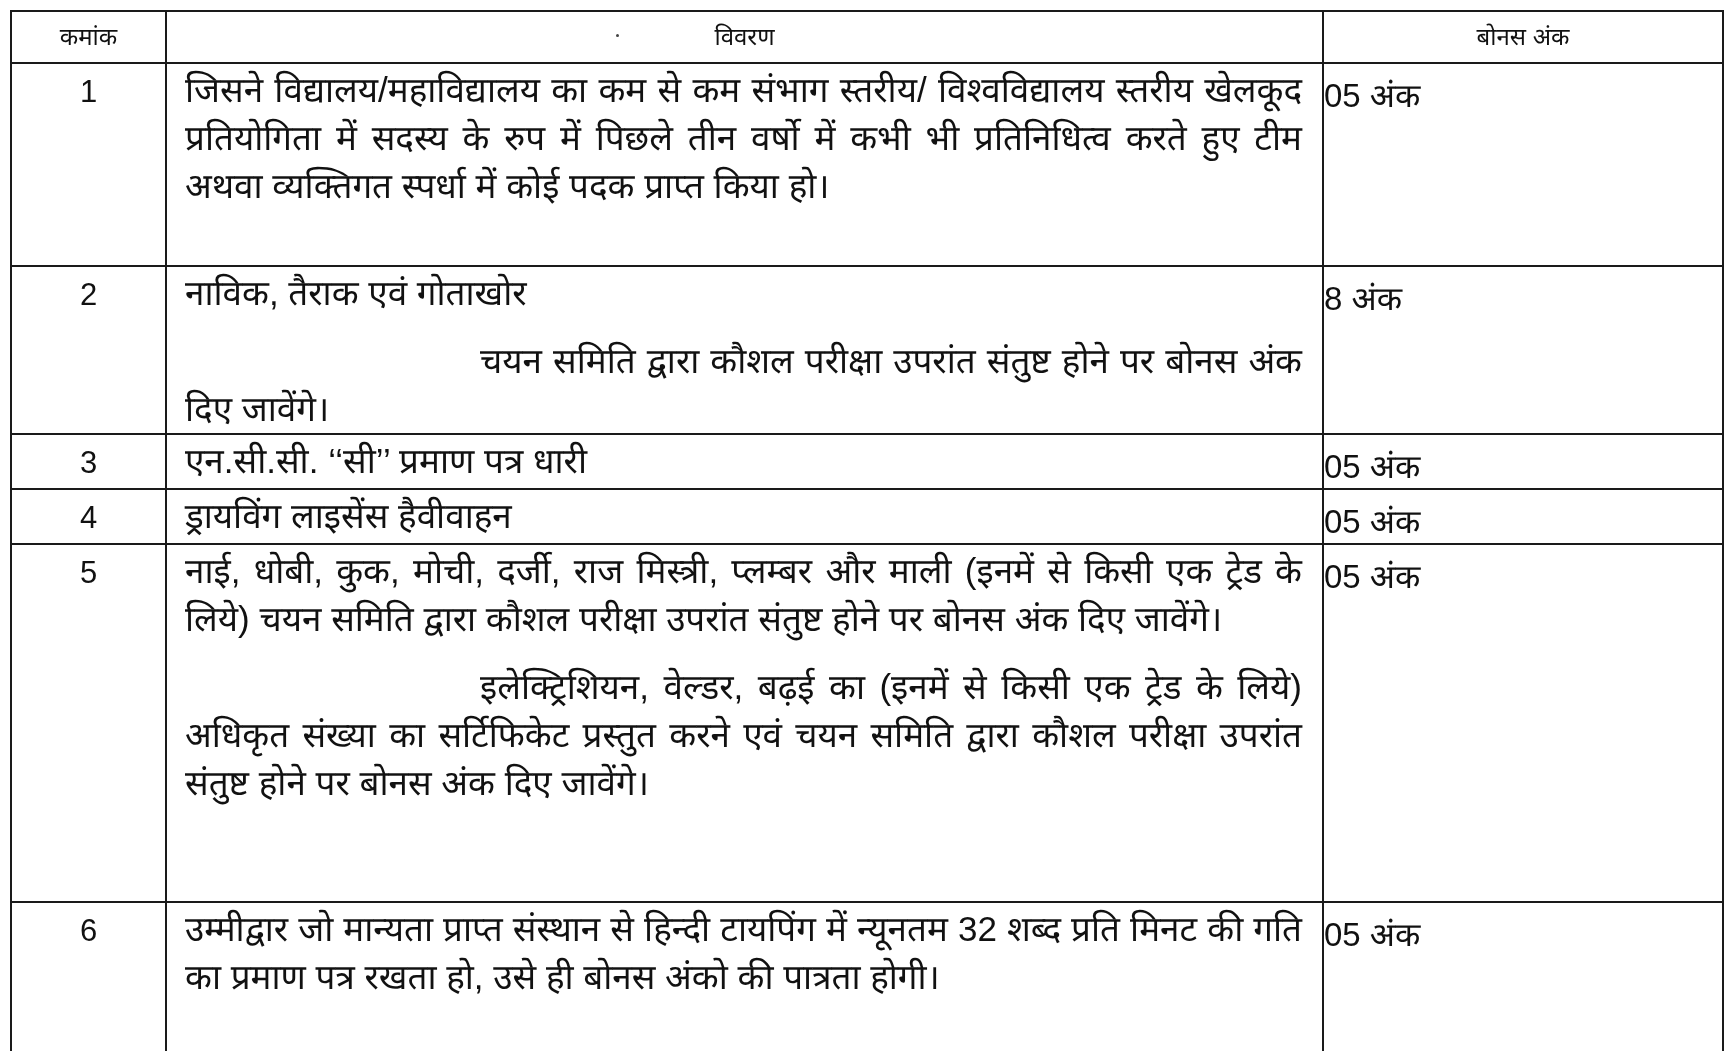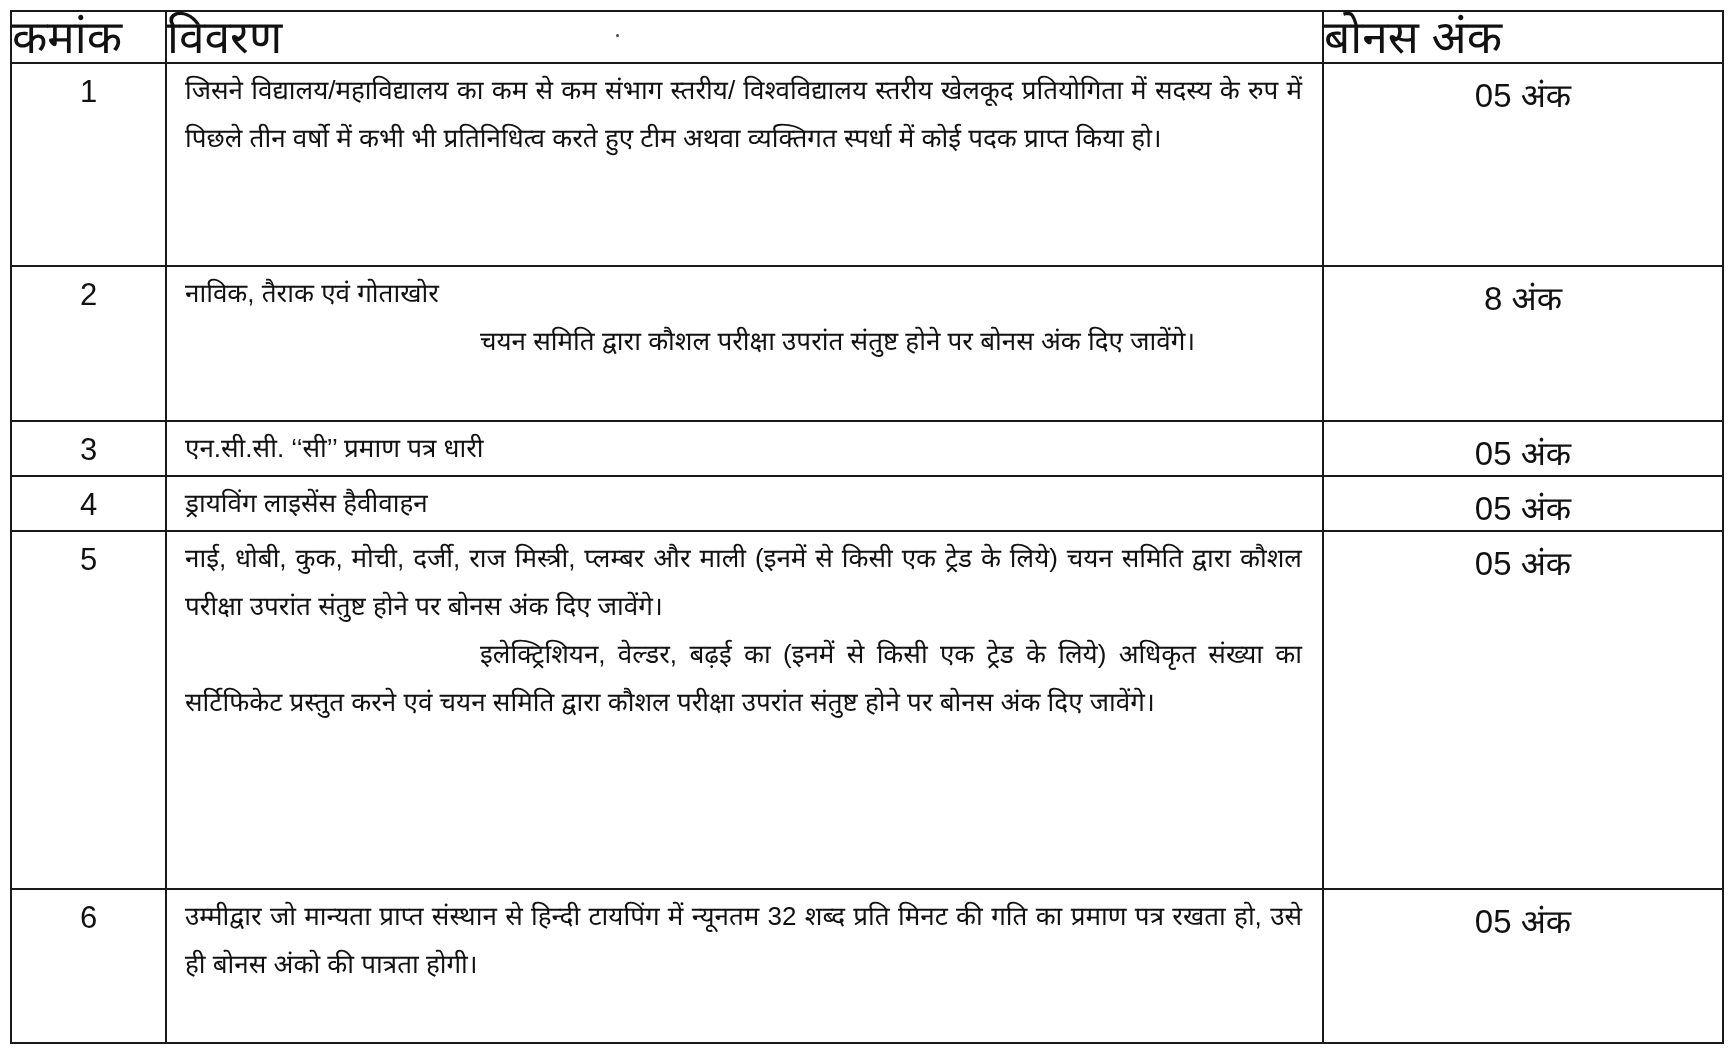--- a/index.html
+++ b/index.html
@@ -27,43 +27,43 @@
       border: 2px solid #1a1a1a;
       vertical-align: top;
       padding: 0;
       font-weight: normal;
     }
     .col-num { width: 155px; }
     .col-desc { width: 1157px; }
     .col-bonus { width: 400px; }
     .hdr {
       height: 50px;
-      font-size: 46px;
-      text-align: left;
+      font-size: 24px;
+      text-align: center;
       vertical-align: middle !important;
       line-height: 46px;
     }
     .num-cell {
       text-align: center;
       font-size: 31px;
       padding-top: 10px !important;
     }
     .desc-cell {
-      font-size: 26px;
+      font-size: 35px;
       line-height: 48px;
       padding: 2px 20px 0 18px !important;
       text-align: justify;
     }
     .bonus-cell {
-      text-align: center;
+      text-align: left;
       font-size: 33px;
       padding-top: 8px !important;
     }
     .para { display: block; }
-    .para.indent { text-indent: 295px; }
+    .para.indent { text-indent: 295px; margin-top: 20px; }
     .r1 { height: 203px; }
     .r2 { height: 155px; }
     .r3 { height: 51px; }
     .r4 { height: 51px; }
     .r5 { height: 358px; }
     .r6 { height: 154px; }
     .stray-dot {
       position: absolute;
       left: 616px;
       top: 34px;

